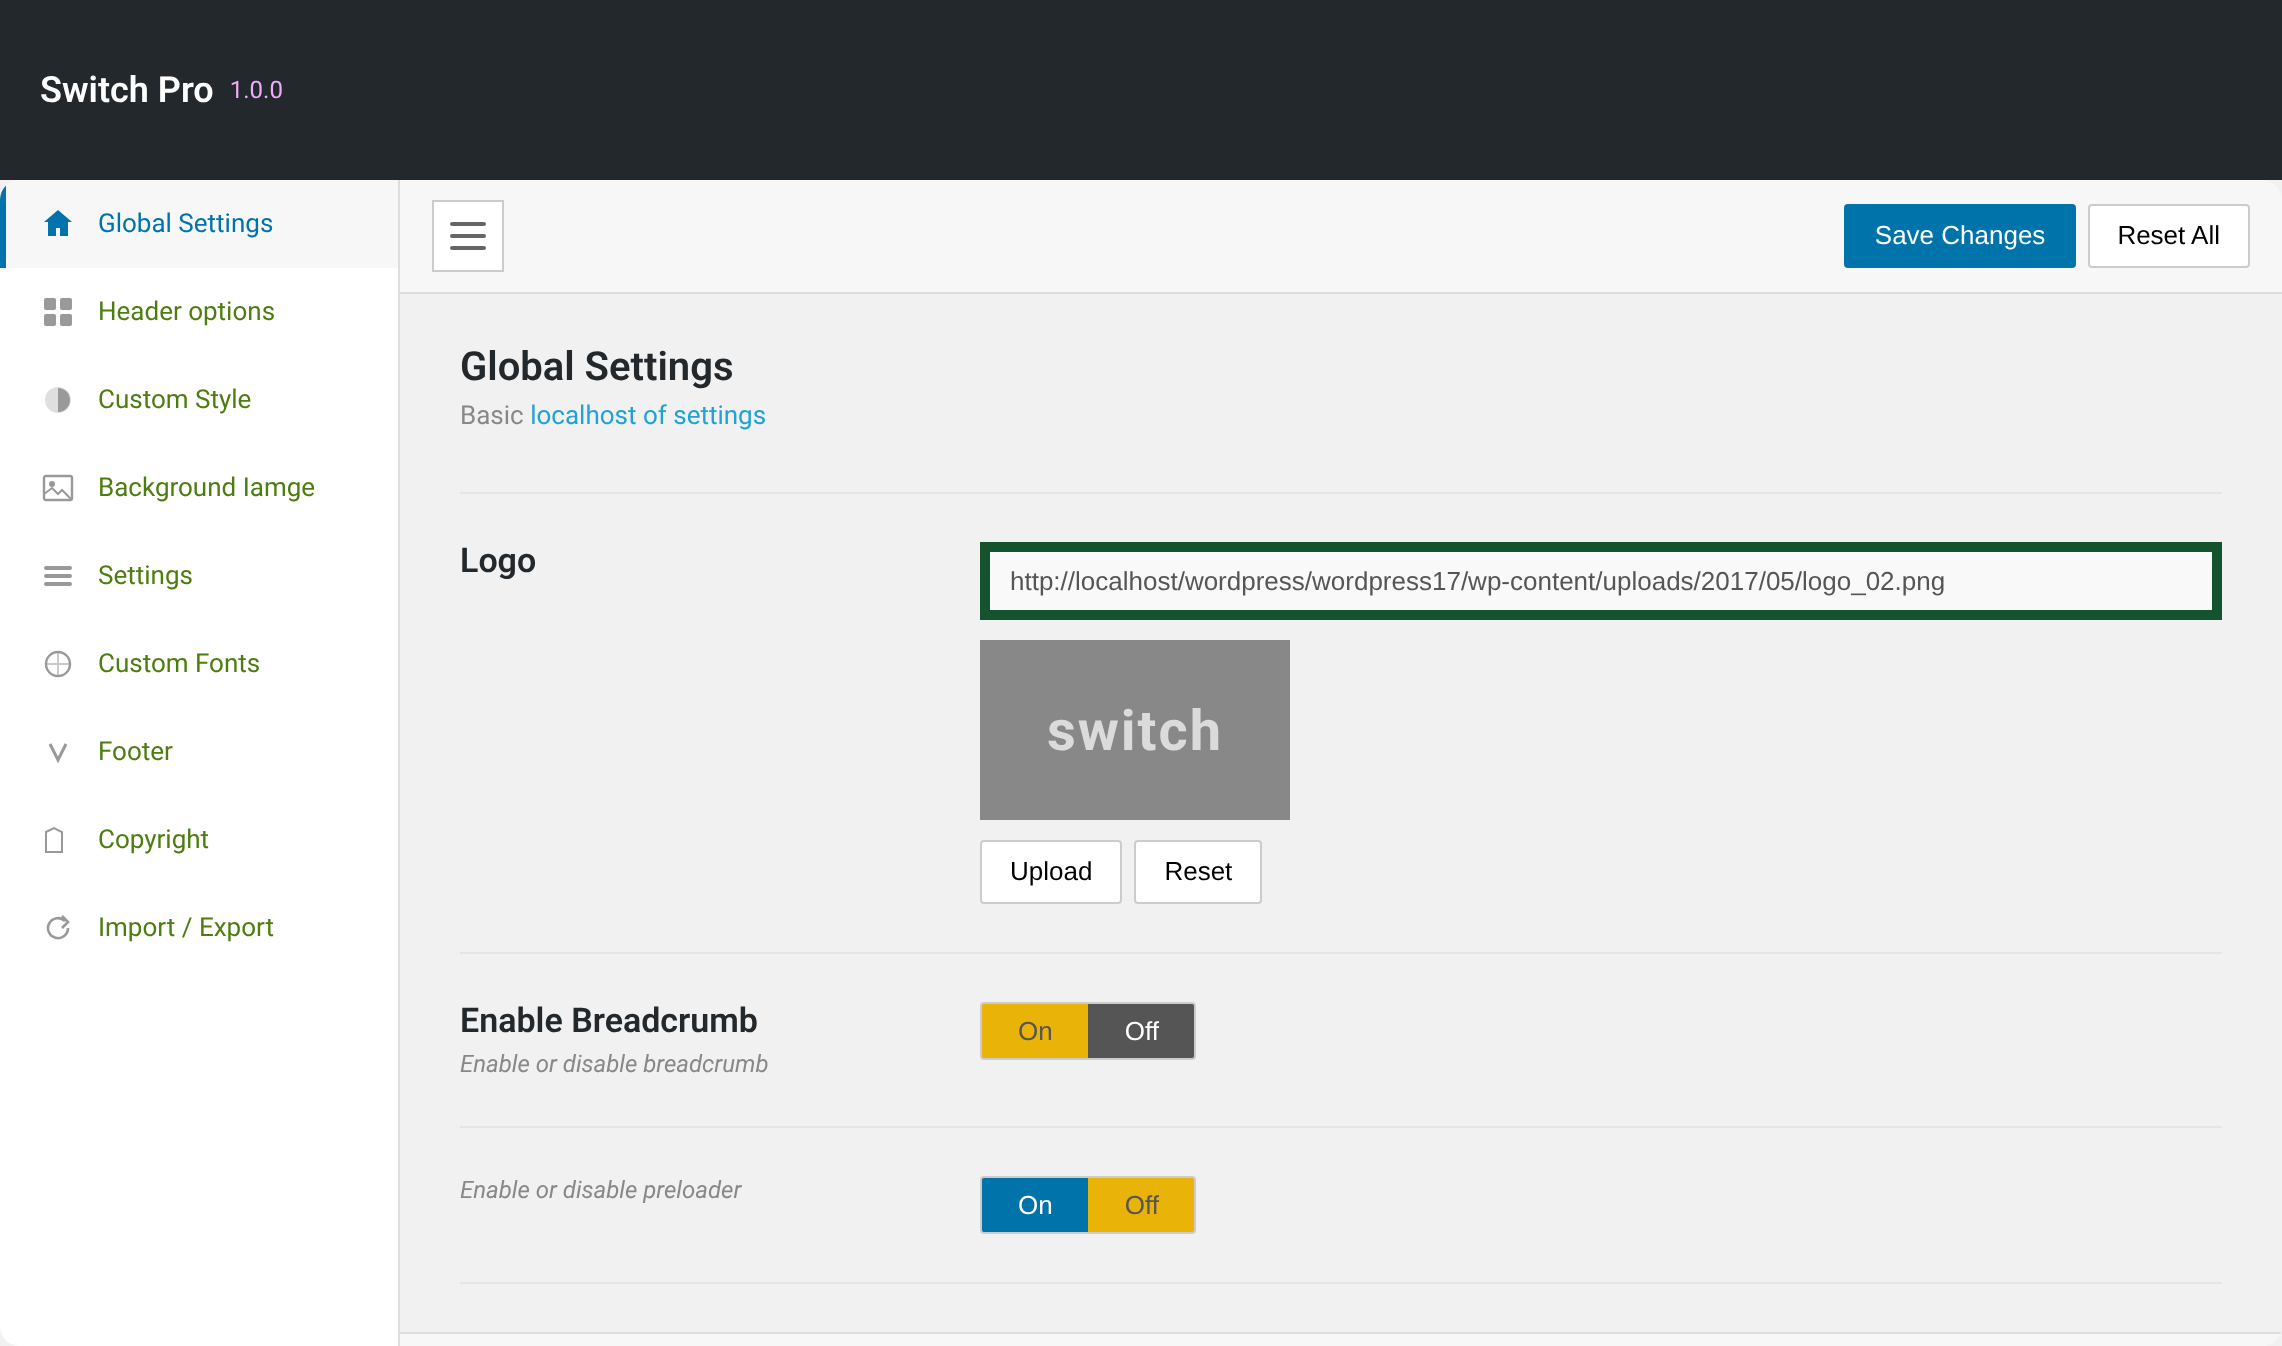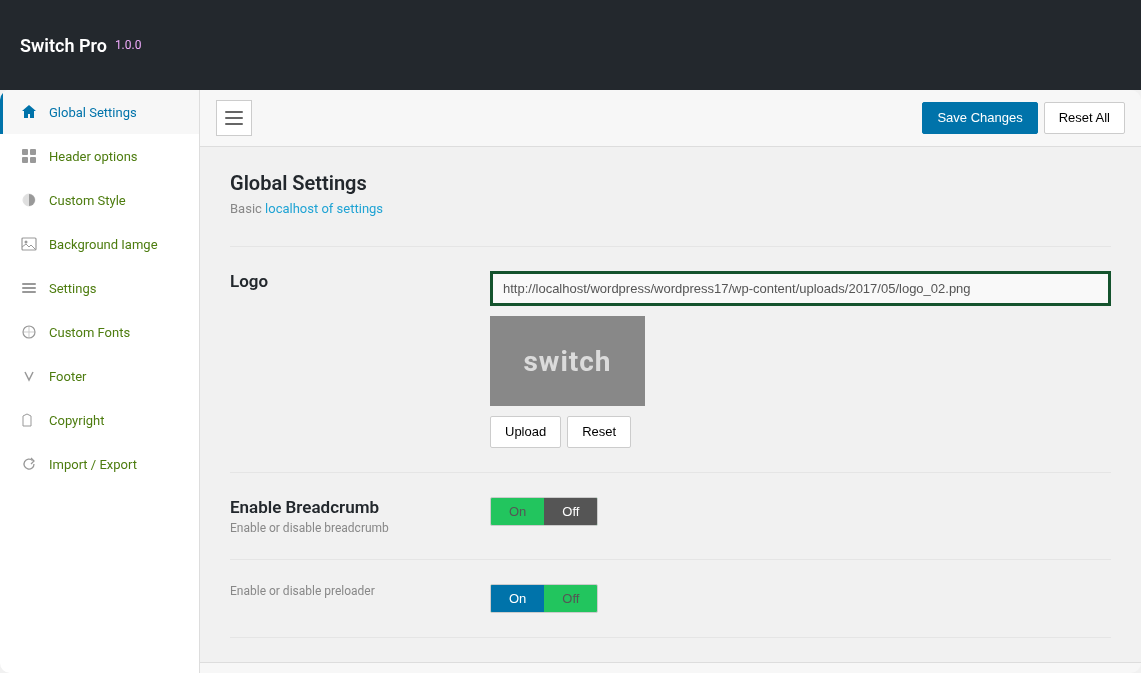--- a/index.html
+++ b/index.html
@@ -35,31 +35,31 @@
     .content { padding: 24px 30px; flex: 1; }
     .page-title { font-size: 20px; font-weight: 600; color: #23282d; margin-bottom: 6px; }
     .page-subtitle { font-size: 13px; color: #888; margin-bottom: 30px; }
     .page-subtitle a { color: #1fa3d4; text-decoration: none; }
 
     
     .settings-section { border-top: 1px solid #e5e5e5; }
     .setting-row { display: flex; align-items: flex-start; padding: 24px 0; border-bottom: 1px solid #e5e5e5; }
     .setting-label-col { width: 260px; flex-shrink: 0; }
     .setting-label { font-size: 17px; font-weight: 600; color: #23282d; margin-bottom: 4px; }
-    .setting-desc { font-size: 12px; color: #888; }
+    .setting-desc { font-size: 12px; color: #888; font-style: italic; }
     .setting-control { flex: 1; }
 
     
-    .logo-url-input { width: 100%; padding: 7px 10px; border: 3px solid #14532d; background: #f9f9f9; font-size: 13px; color: #555; margin-bottom: 10px; outline: none; }
+    .logo-url-input { width: 100%; padding: 7px 10px; border: 5px solid #14532d; background: #f9f9f9; font-size: 13px; color: #555; margin-bottom: 10px; outline: none; }
     .logo-preview { width: 155px; height: 90px; background: #888; display: flex; align-items: center; justify-content: center; margin-bottom: 10px; }
     .logo-preview-text { color: rgba(255,255,255,0.7); font-size: 28px; font-weight: 700; letter-spacing: 1px; }
     .logo-buttons { display: flex; gap: 6px; }
 
     
-    .toggle-group { display: inline-flex; border: 1px solid #ccc; background: #22c55e; border-radius: 2px; overflow: hidden; }
+    .toggle-group { display: inline-flex; border: 1px solid #ccc; background: #eab308; border-radius: 2px; overflow: hidden; }
     .toggle-btn { padding: 6px 18px; font-size: 13px; cursor: pointer; border: none; background: transparent; color: #555; }
     .toggle-btn.active-off { background: #555; color: #fff; }
     .toggle-btn.active-on { background: #0073aa; color: #fff; }
 
     
     .bottom-toolbar { background: #f7f7f7; border-top: 1px solid #ddd; padding: 10px 16px; display: flex; align-items: center; justify-content: flex-end; gap: 6px; flex-shrink: 0; }
 
     
     svg { display: block; }
   </style>

